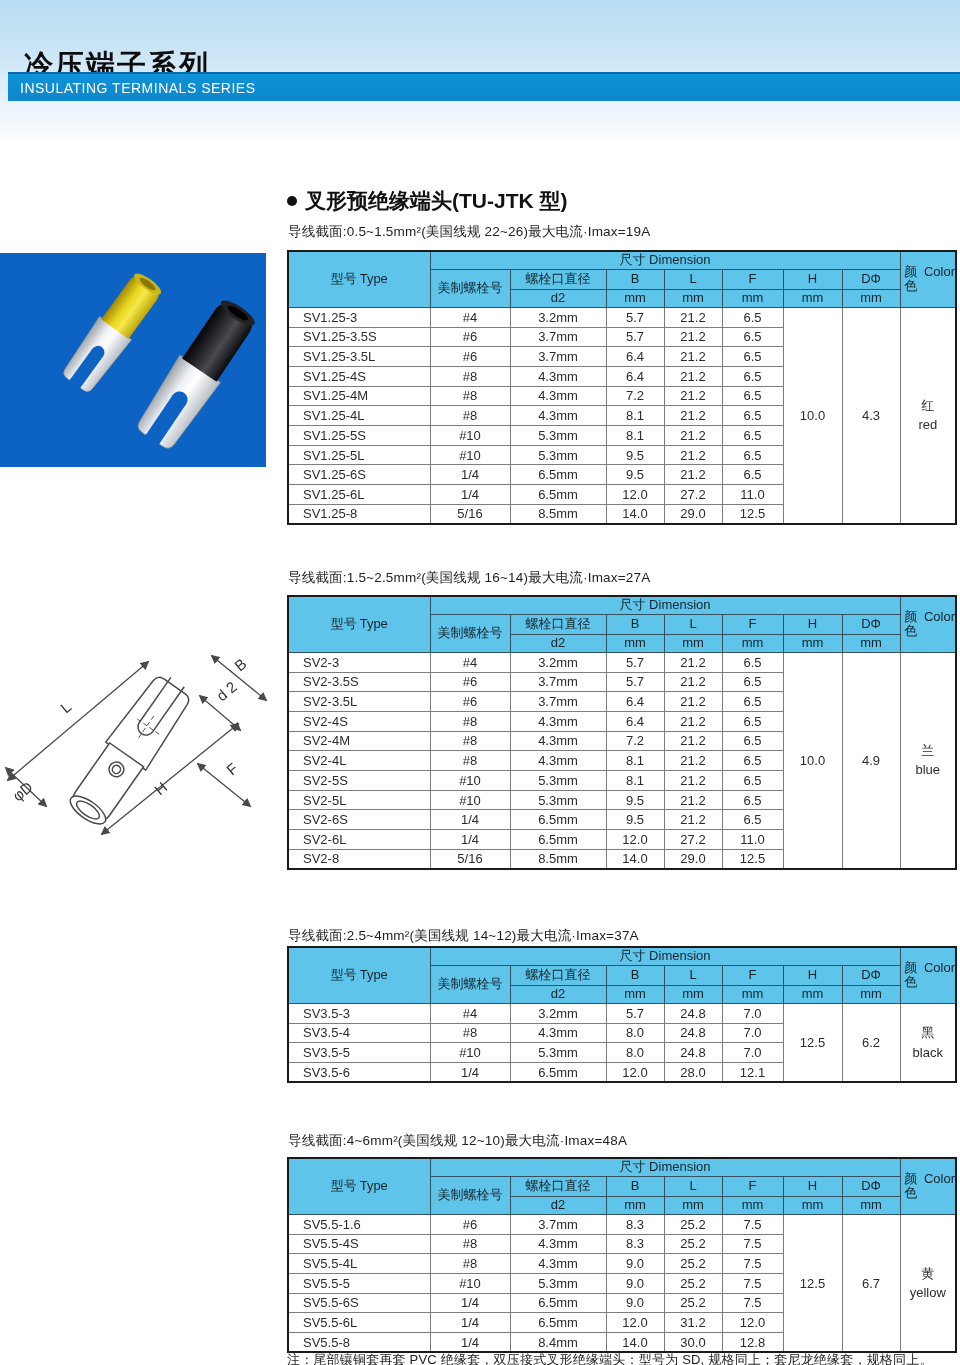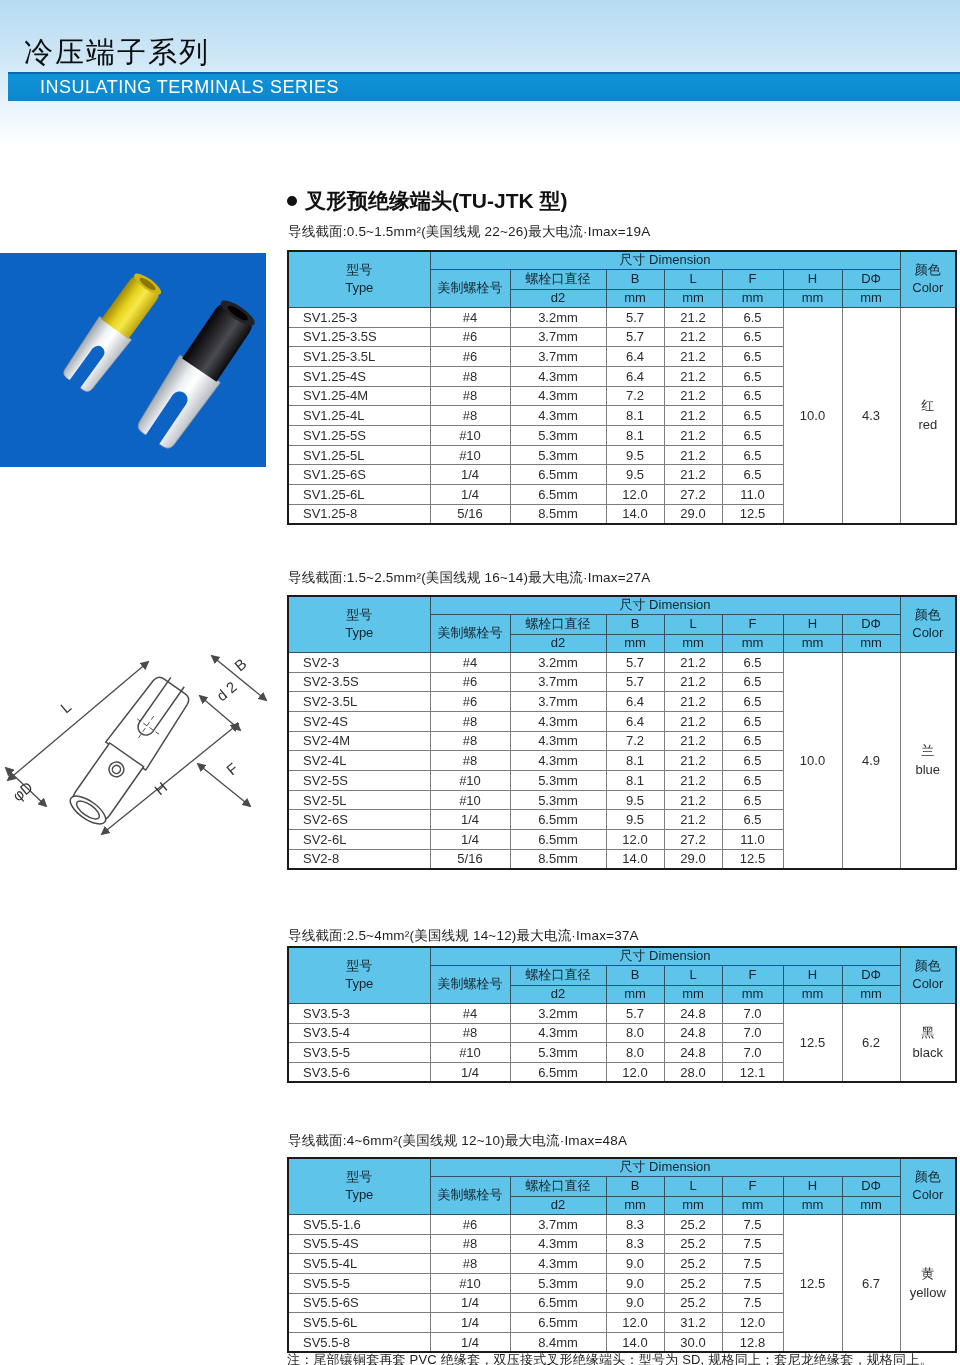--- a/index.html
+++ b/index.html
@@ -8,30 +8,30 @@
     position:relative; width:960px; height:1365px; margin:0 auto;
     background:#ffffff; overflow:hidden;
     font-family:"Liberation Sans", sans-serif; color:#1c1c1c;
   }
   
   .top-bg {
     position:absolute; left:0; top:0; right:0; height:148px;
     background:linear-gradient(180deg,#b7dcf2 0%,#cde6f6 38%,#e7f3fb 68%,#ffffff 100%);
   }
   .main-title {
-    position:absolute; left:24px; top:33px;
-    font-size:29px; font-weight:normal; letter-spacing:2px; color:#0d0d0d;
+    position:absolute; left:24px; top:46px;
+    font-size:29px; font-weight:bold; letter-spacing:2px; color:#0d0d0d;
   }
   .banner-bar {
     position:absolute; left:8px; right:0; top:72px; height:29px;
     background:linear-gradient(180deg,#0f93d8 0%,#0c86cd 100%);
     border-top:2px solid #0a6cb0;
     display:flex; align-items:center;
   }
-  .banner-bar span { color:#ffffff; font-size:18px; padding-left:32px; letter-spacing:0.5px; }
+  .banner-bar span { color:#ffffff; font-size:14px; padding-left:12px; letter-spacing:0.5px; }
   
   .sec-heading {
     position:absolute; left:287px; top:186px; height:30px;
     display:flex; align-items:center;
     font-size:21px; font-weight:bold; color:#111111;
   }
   .sec-heading .bullet {
     width:10px; height:10px; border-radius:50%; background:#111111;
     margin-right:8px; flex:0 0 auto;
   }
@@ -54,21 +54,21 @@
   #table-2 { top:946px; }
   #table-3 { top:1157px; }
   .spec-table th {
     background:#5ec4e9; border:1px solid #35505e;
     font-weight:normal; color:#14242e; font-size:13px; line-height:1.15;
     padding:1px 0; text-align:center;
   }
   .spec-table thead tr:nth-child(1) { height:18px; }
   .spec-table thead tr:nth-child(2) { height:20px; }
   .spec-table thead tr:nth-child(3) { height:16px; }
-  .spec-table th .stack2 { display:flex; flex-direction:column; gap:3px; justify-content:center; }
+  .spec-table th .stack2 { display:flex; flex-direction:row; gap:3px; justify-content:center; }
   .spec-table td {
     border:1px solid #7d7d7d; text-align:center; vertical-align:middle;
     font-size:13px; color:#2c2c2c; padding:0; background:#ffffff;
   }
   .spec-table tbody tr { height:19.7px; }
   .spec-table td.col-type { text-align:left; padding-left:14px;margin-top:28px; }
   .spec-table td.merged div { line-height:1.5; }
   
   .photo-wrap { position:absolute; left:0; top:253px; width:266px; height:214px; }
   

